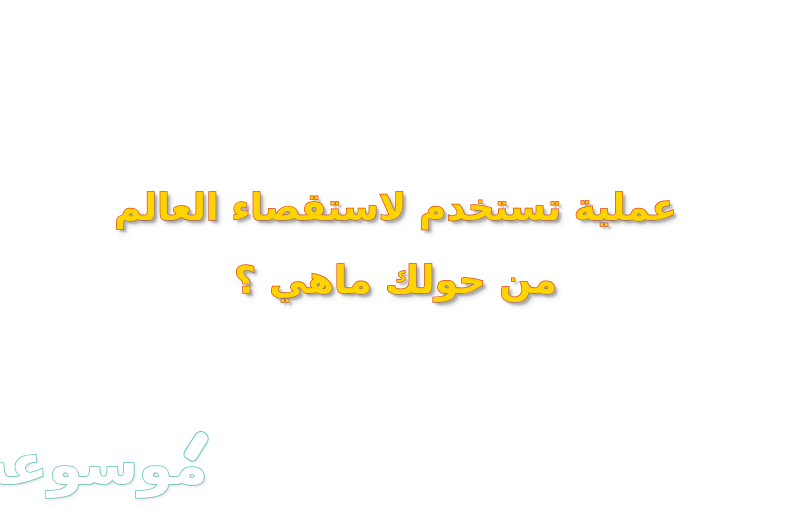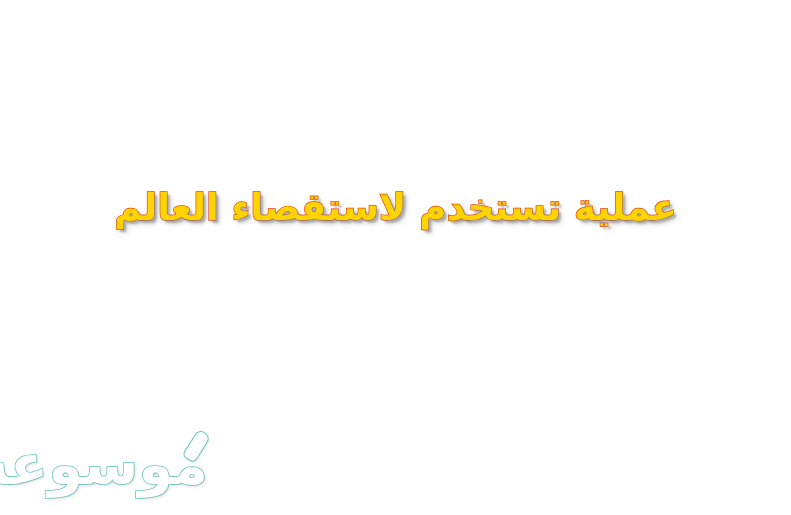--- a/index.html
+++ b/index.html
@@ -99,20 +99,21 @@
     box-shadow: 1px 1px 2px rgba(180,180,180,0.3);
   }
 </style>
 </head>
 <body>
 
 <div id="page">
 
   <div class="question-block">
     <span class="question-line line-1">عملية تستخدم لاستقصاء العالم</span>
+    <span class="question-line line-2">من حولك ماهي ؟</span>
   </div>
 
   <div class="logo-watermark">
     <span class="logo-text">موسوعة</span>
     <span class="logo-flourish"></span>
   </div>
 
 </div>
 
 </body></html>

